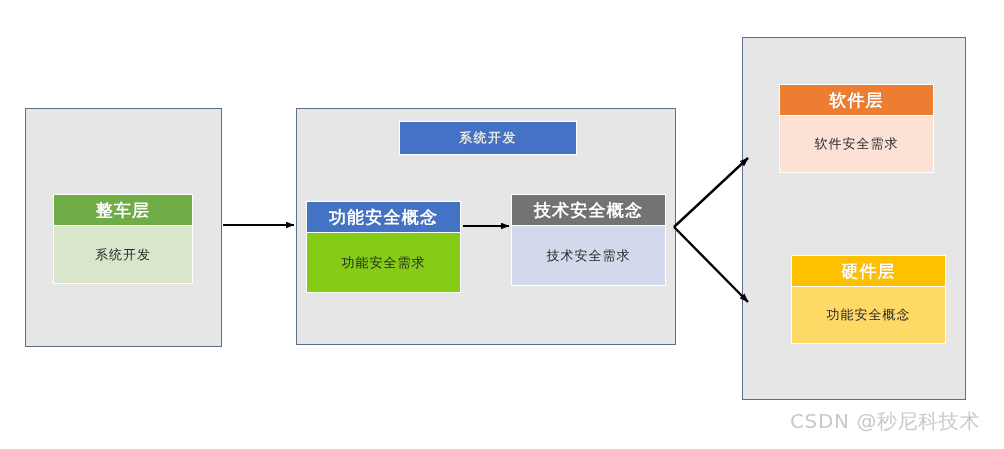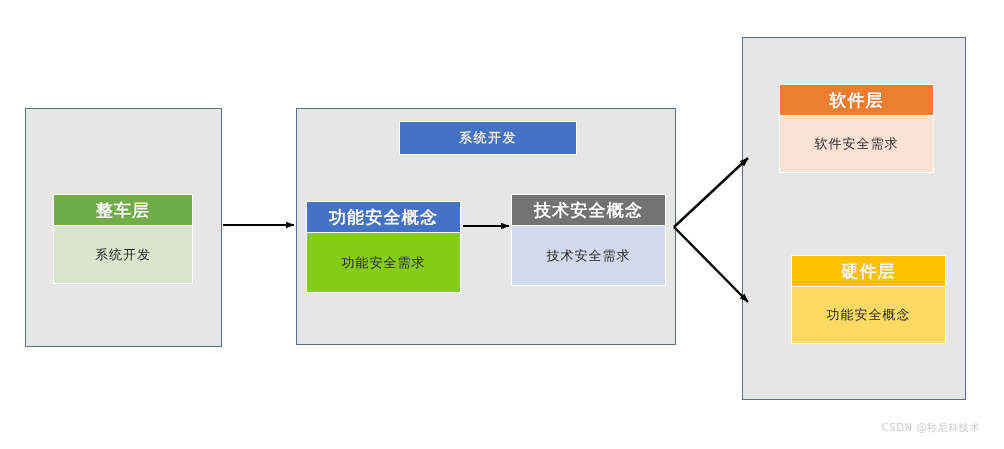--- a/index.html
+++ b/index.html
@@ -111,21 +111,21 @@
     height: 449px;
     pointer-events: none;
   }
 
   
   #watermark {
     position: absolute;
     right: 24px;
     bottom: 14px;
     color: #C9C9C9;
-    font-size: 10px;
+    font-size: 20px;
     letter-spacing: 0.6px;
     white-space: nowrap;
   }
 </style>
 </head>
 <body>
 
 <div id="canvas">
 
   <div class="panel" id="panel-vehicle"></div>

